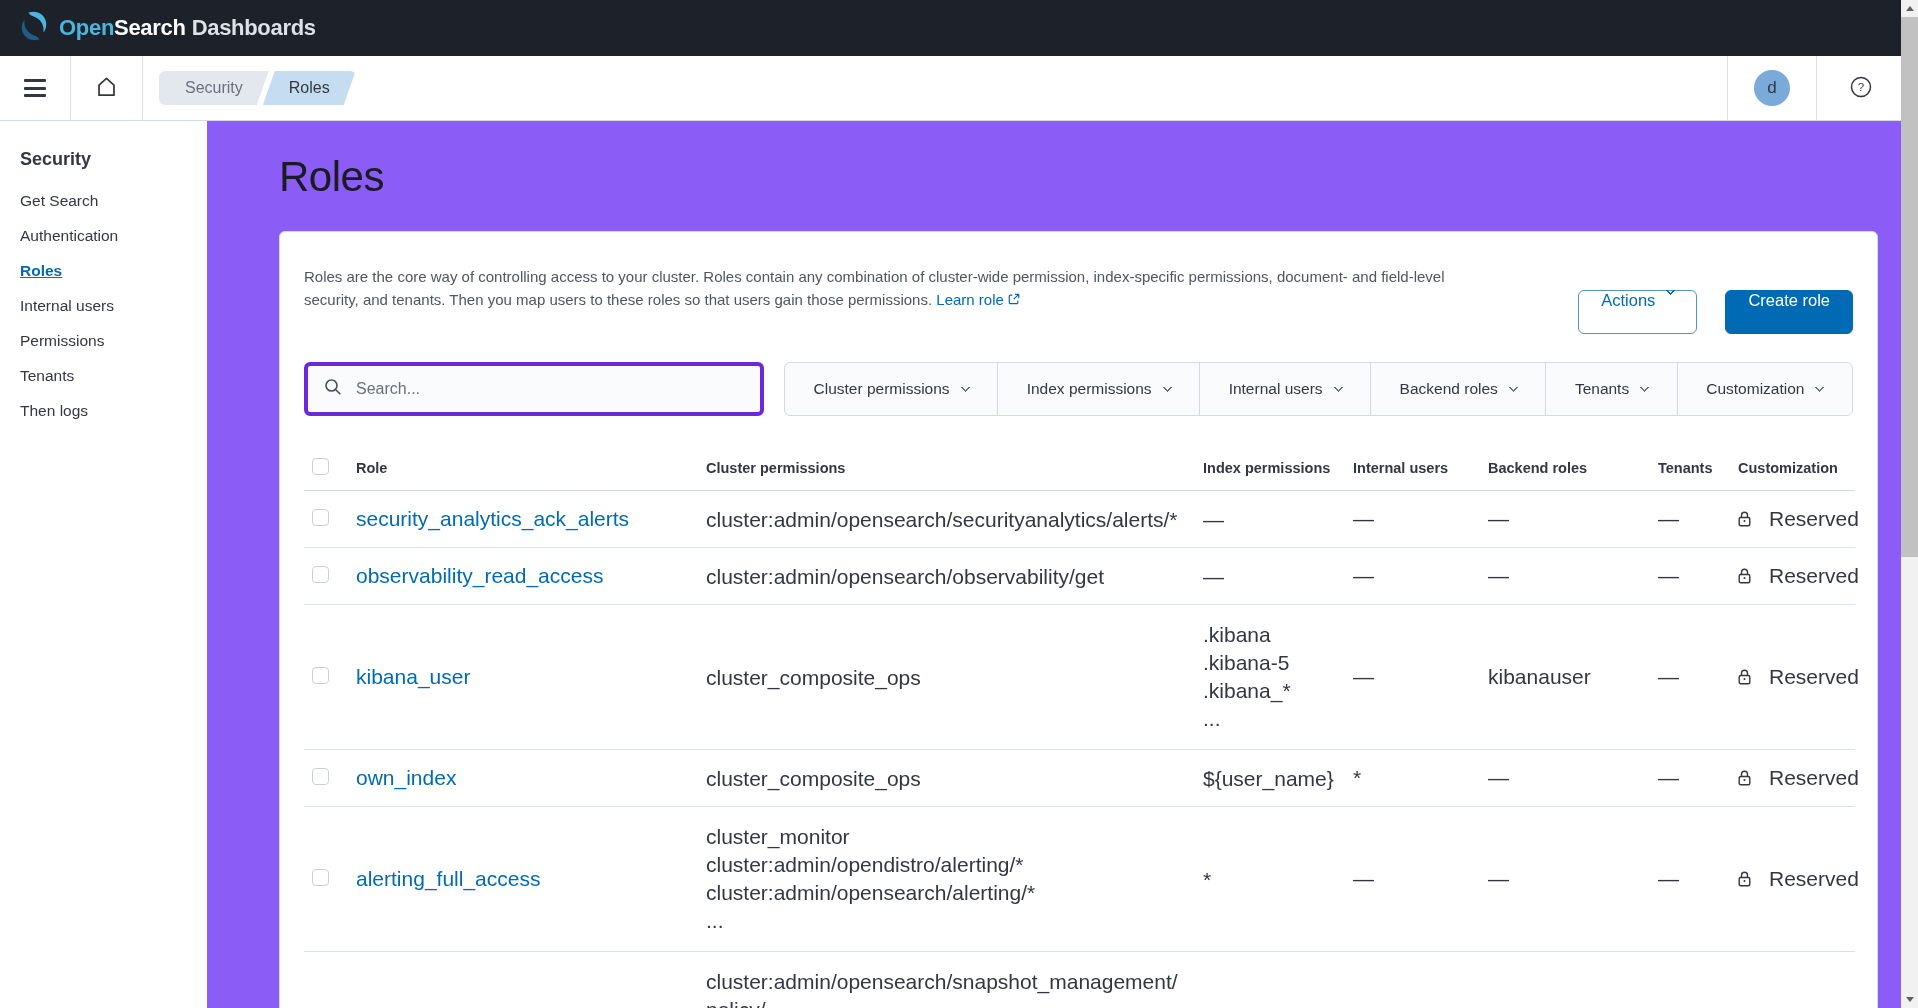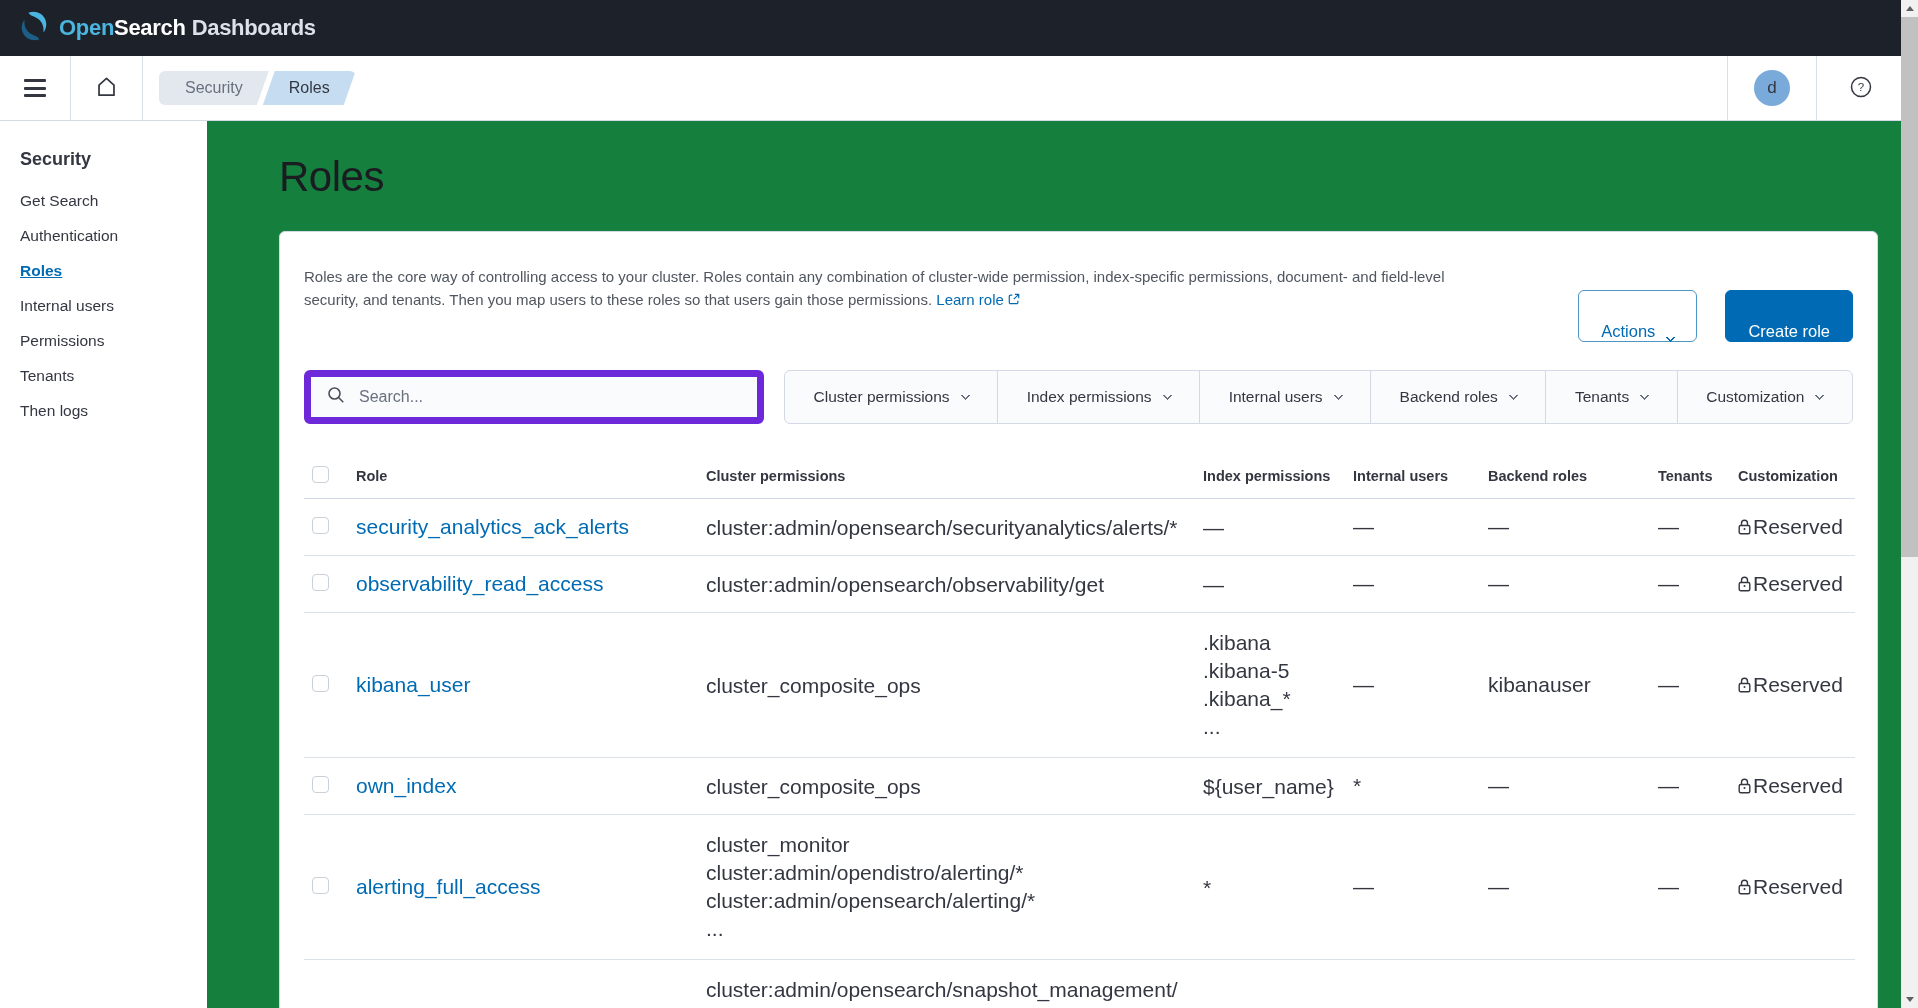--- a/index.html
+++ b/index.html
@@ -2,21 +2,21 @@
 <html><head>
 <meta charset="utf-8">
 <style>
   * { box-sizing: border-box; }
   html,body { margin:0; padding:0; }
   body {
     font-family: "Liberation Sans", "DejaVu Sans", sans-serif;
     color:#343741;
     background:#fff;
   }
-  .app { position:relative; width:1918px; height:1008px; overflow:hidden; background:#15803d; }
+  .app { position:relative; width:1918px; height:1008px; overflow:hidden; background:#8b5cf6; }
 
   
   .scrollbar { position:absolute; top:0; right:0; width:17px; height:1008px; background:#f1f1f1; z-index:60; }
   .sb-btn { height:17px; display:flex; align-items:center; justify-content:center; }
   .sb-arrow-up { width:0; height:0; border-left:4px solid transparent; border-right:4px solid transparent; border-bottom:5px solid #606060; }
   .sb-arrow-down { width:0; height:0; border-left:4px solid transparent; border-right:4px solid transparent; border-top:5px solid #606060; }
   .sb-thumb { position:absolute; top:17px; left:0; width:17px; height:540px; background:#c1c1c1; }
   .sb-btn.bottom { position:absolute; bottom:0; left:0; width:17px; }
 
   
@@ -61,44 +61,44 @@
   .page-title { font-size:42px; font-weight:400; color:#1a1c21; margin:0 0 30px 0; letter-spacing:-0.5px; }
 
   
   .panel { background:#fff; border:1px solid #d3dae6; border-radius:6px; box-shadow:0 1px 4px rgba(152,162,179,0.15); padding:24px 24px 0 24px; min-height:900px; }
   .panel-head { display:flex; justify-content:space-between; align-items:flex-start; }
   .panel-title { font-size:27px; font-weight:700; color:#343741; margin:0; }
   .panel-count { font-weight:400; color:#69707d; font-size:25px; }
   .panel-desc { font-size:15px; line-height:23px; color:#50565f; max-width:1195px; margin-top:9px; }
   .learn-more { color:#006bb4; text-decoration:none; cursor:pointer; white-space:nowrap; }
   .head-actions { display:flex; gap:28px; margin-top:34px; flex-shrink:0; }
-  .btn { height:52px; border-radius:6px; font-size:16.5px; font-weight:500; cursor:pointer; font-family:inherit; display:flex; align-items:flex-end; }
+  .btn { height:44px; border-radius:6px; font-size:16.5px; font-weight:500; cursor:pointer; font-family:inherit; display:flex; align-items:flex-start; }
   .btn-actions { background:#fff; border:1px solid #4e94c5; color:#006bb4; padding:0 22px; gap:12px; }
   .btn-create { background:#006bb4; border:1px solid #006bb4; color:#fff; padding:0 22px; }
   .chev { display:inline-block; width:7px; height:7px; border-right:2px solid #69707d; border-bottom:2px solid #69707d; transform:rotate(45deg); margin-top:-4px; border-radius:1px; }
   .chev.blue { border-color:#006bb4; }
 
   
   .filter-row { display:flex; gap:20px; margin-top:28px; }
-  .search-box { flex:0 0 460px; height:54px; background:#f9fbfd; border:7px solid #6d28d9; border-radius:6px; display:flex; align-items:center; padding:0 16px; gap:12px; }
+  .search-box { flex:0 0 460px; height:54px; background:#f9fbfd; border:4px solid #6d28d9; border-radius:6px; display:flex; align-items:center; padding:0 16px; gap:12px; }
   .search-box input { border:none; outline:none; background:transparent; font-size:16px; color:#343741; width:100%; font-family:inherit; }
   .search-box input::placeholder { color:#69707d; }
   .filters { flex:1; display:flex; border:1px solid #d3dae6; border-radius:6px; background:#f9fbfd; overflow:hidden; height:54px; }
   .filter-btn { flex:1 1 auto; display:flex; align-items:center; justify-content:center; gap:12px; font-size:15.5px; color:#343741; background:none; border:none; border-left:1px solid #d3dae6; cursor:pointer; font-family:inherit; white-space:nowrap; padding:0 18px; }
   .filter-btn:first-child { border-left:none; }
 
   
   table.roles { width:100%; border-collapse:collapse; table-layout:fixed; margin-top:30px; }
   th { text-align:left; font-size:14.5px; font-weight:700; color:#343741; padding:12px 8px; border-bottom:1px solid #d0d9e4; }
   td { font-size:21px; color:#343741; padding:16px 8px; border-bottom:1px solid #dbe1ea; vertical-align:middle; }
   .cb { width:17px; height:17px; border:1px solid #c9d0da; border-radius:4px; background:#fff; display:inline-block; cursor:pointer; }
   a.role-link { color:#006bb4; text-decoration:none; cursor:pointer; }
   .lines div { line-height:21px; word-break:break-all; }
   .lines.multi div { line-height:28px; }
-  .reserved { display:flex; align-items:center; gap:2px; }
+  .reserved { display:flex; align-items:center; gap:18px; }
   .lock-icon svg { display:block; }
 </style>
 </head>
 <body>
 
 <div class="app">
 
   <div class="topbar">
     <div class="logo">
       <span>

